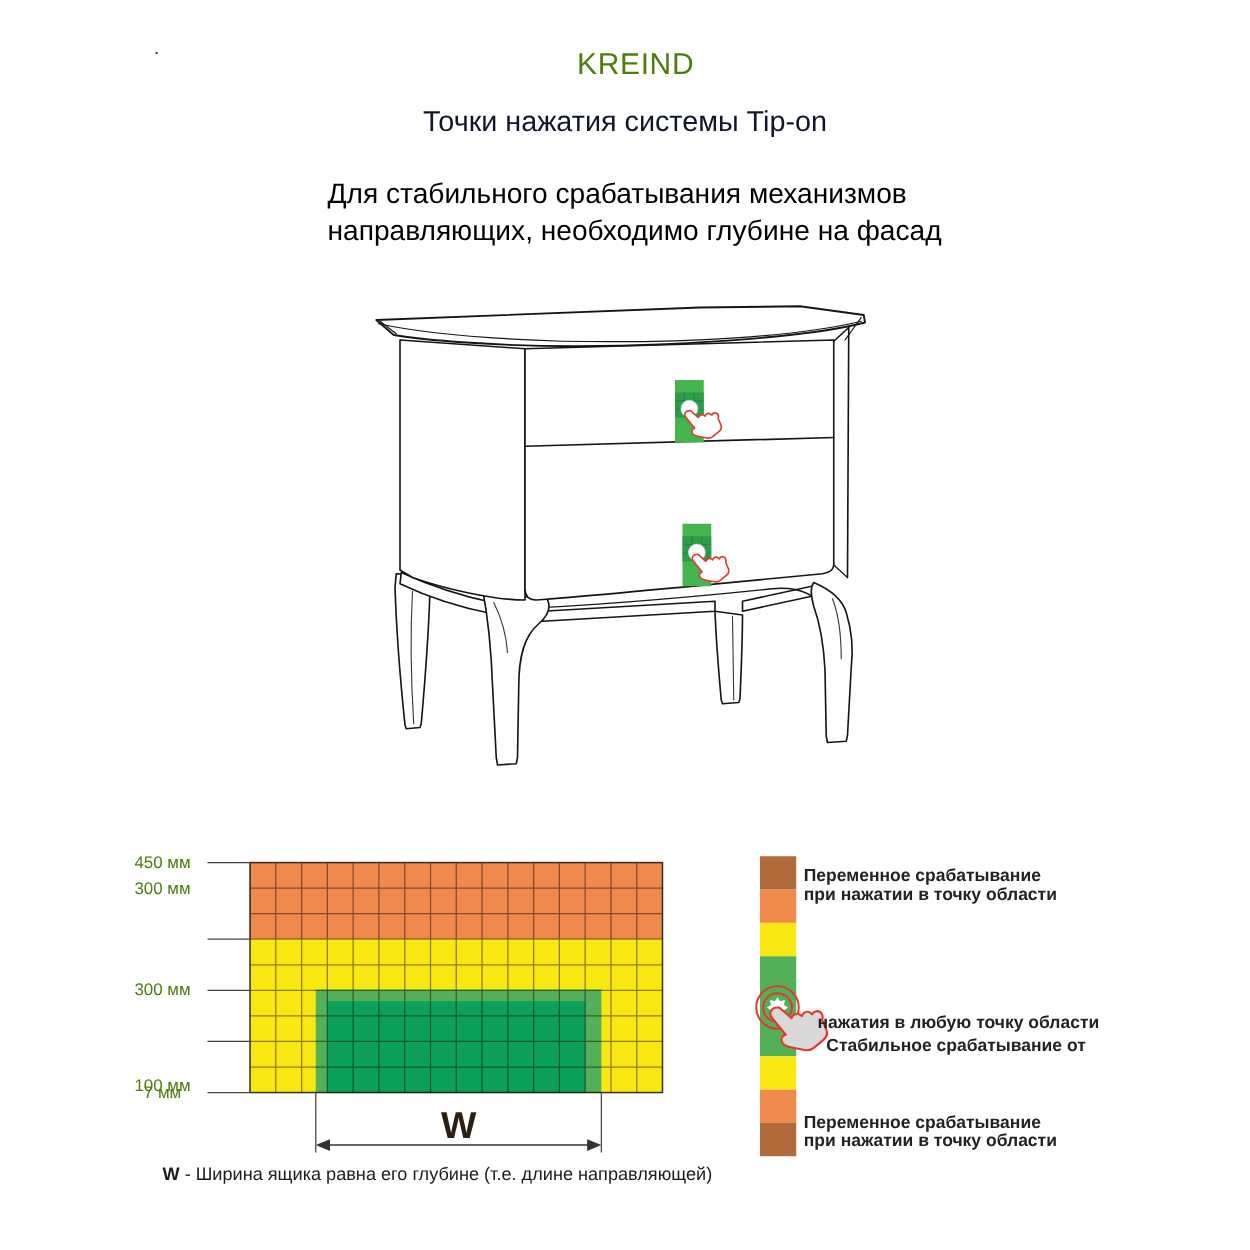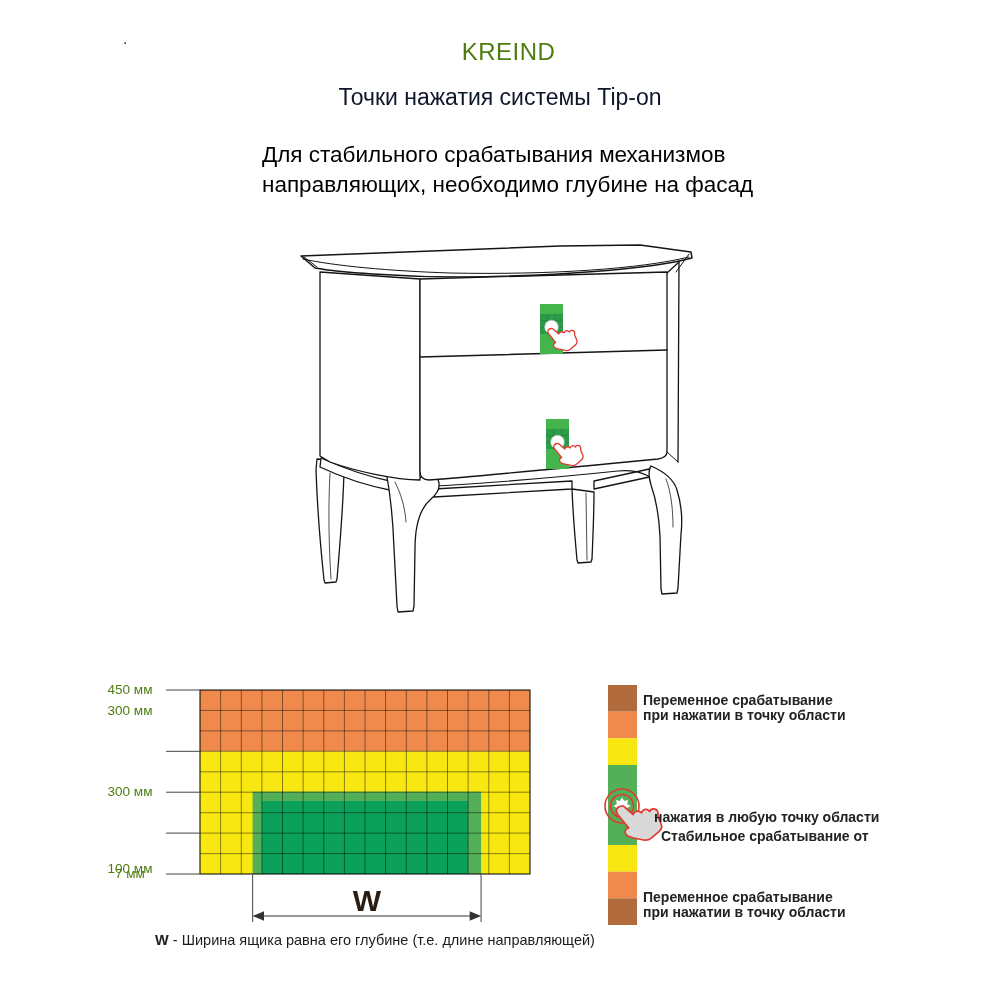--- a/index.html
+++ b/index.html
@@ -6,21 +6,21 @@
   #stage{position:relative;width:1000px;height:1000px;background:#fff;overflow:hidden;
          font-family:"Liberation Sans", sans-serif;color:#111;}
   #art{position:absolute;left:0;top:0;width:1000px;height:1000px;}
   .abs{position:absolute;}
   .title{left:0;right:0;top:38px;text-align:center;font-size:24px;letter-spacing:.5px;color:#4d7c0f;margin-left:17px;}
   .subtitle{left:0;right:0;top:84px;text-align:center;font-size:23px;color:#0f172a;}
   .intro{left:262px;top:140px;font-size:22.5px;line-height:30px;color:#000000;white-space:nowrap;}
   .cornermark{left:123px;top:30px;font-size:16px;color:#333;}
   .ytick{left:98px;width:64px;text-align:center;font-size:13.5px;color:#4d7c0f;white-space:nowrap;}
   .wlabel{left:337px;top:884px;width:60px;text-align:center;font-size:30px;font-weight:bold;color:#2a1d12;}
-  .caption{left:130px;top:932px;width:490px;text-align:center;font-size:14.5px;color:#1c1c1c;white-space:nowrap;}
+  .caption{left:130px;top:932px;width:490px;text-align:left;font-size:14.5px;color:#1c1c1c;white-space:nowrap;}
   .caption b{font-weight:bold;}
   .legendline{font-size:14px;color:#222;white-space:nowrap;font-weight:bold;}
 </style>
 </head>
 <body>
 
 <div id="stage">
 
   <svg id="art" viewBox="0 0 1000 1000" xmlns="http://www.w3.org/2000/svg">
     <defs>

